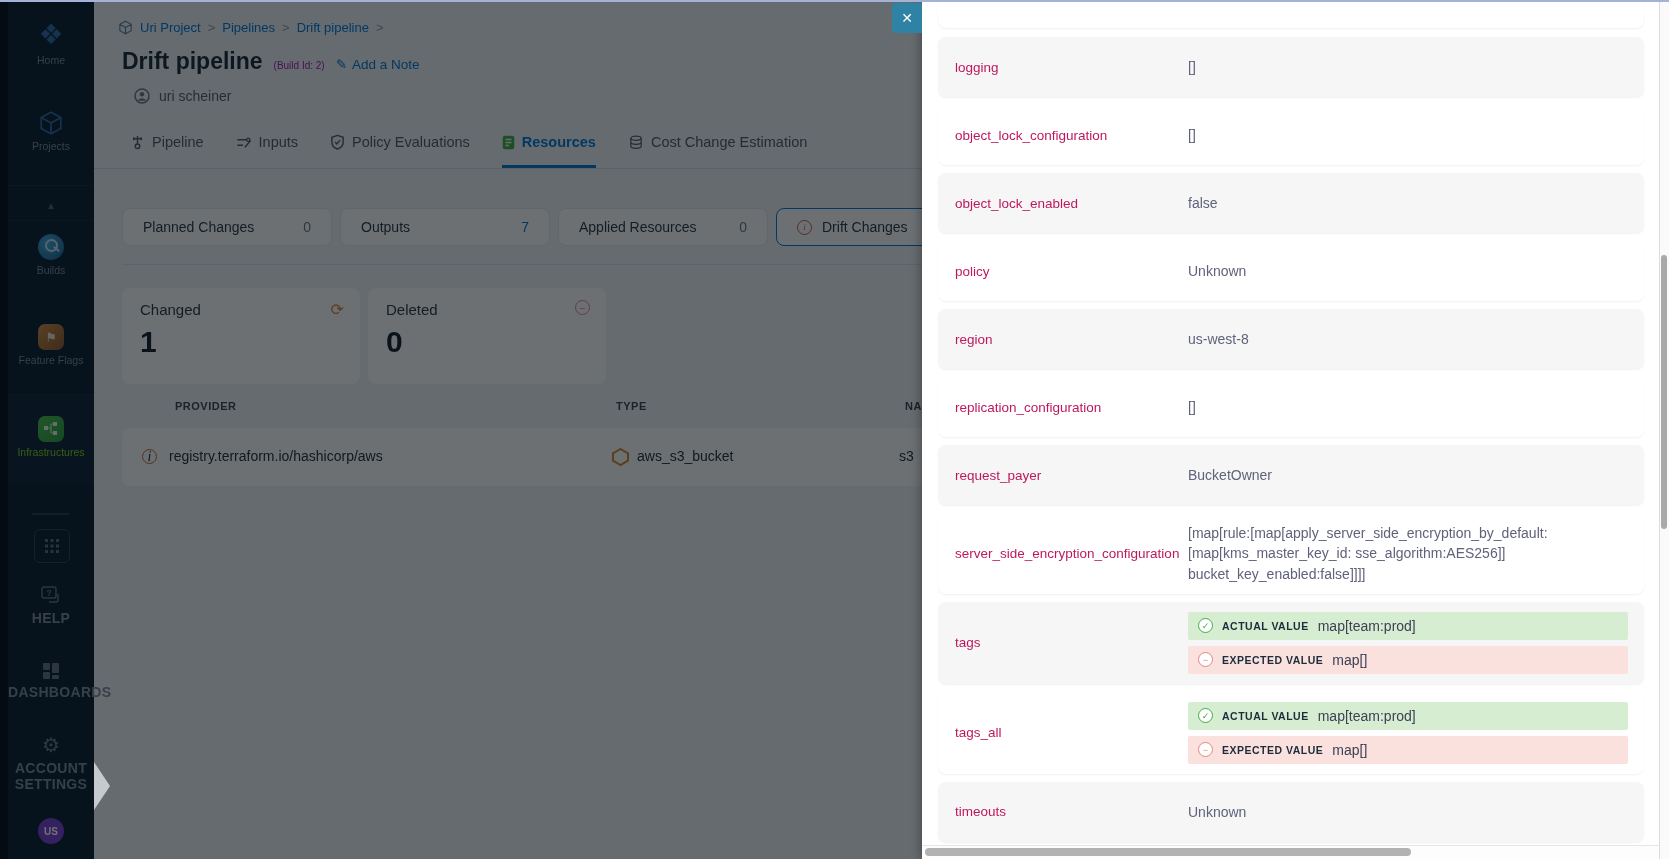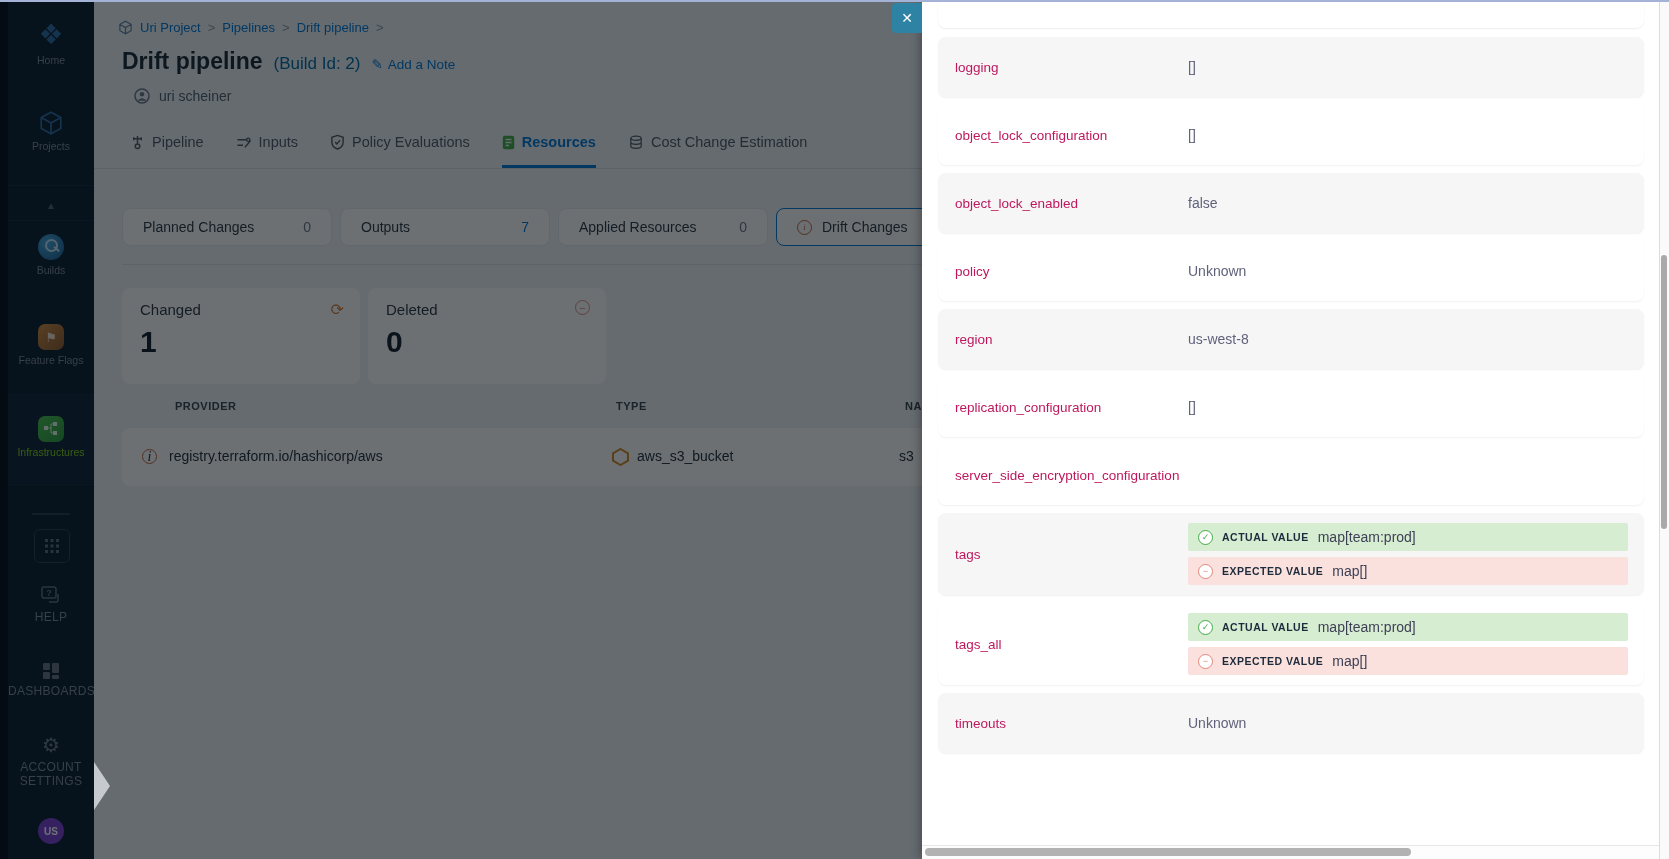--- a/index.html
+++ b/index.html
@@ -4,41 +4,41 @@
 <style>
   html,body{margin:0;padding:0;background:#fff;font-family:"Liberation Sans",sans-serif;}
   .stage{position:relative;width:1669px;height:859px;overflow:hidden;background:#eef1f3;}
   .topline{position:absolute;top:0;left:0;right:0;height:2px;background:#a3b2d6;z-index:30;}
 
   
   .leftstrip{position:absolute;top:2px;left:0;width:8px;bottom:0;background:#050d18;z-index:1;}
   .sidebar{position:absolute;top:2px;left:8px;width:86px;bottom:0;background:#0b1d2f;z-index:1;}
   .side-item{position:absolute;left:0;width:86px;text-align:center;color:#7d8a98;}
   .side-label{font-size:10.5px;display:block;margin-top:4px;}
-  .side-label.small{font-size:12px;letter-spacing:.3px;}
+  .side-label.small{font-size:14px;letter-spacing:.3px;font-weight:bold;}
   .side-sel-bg{position:absolute;left:0;top:393px;width:86px;height:88px;background:#102438;}
   .side-line{position:absolute;left:0;width:86px;height:1px;background:#152a3e;}
   .collapse-arrow{position:absolute;top:198px;left:0;width:86px;text-align:center;color:#4e6174;font-size:10px;}
   .short-div{position:absolute;top:511px;left:24px;width:38px;height:2px;background:#2a3a4c;border-radius:2px;}
   .gridbox{position:absolute;top:527px;left:26px;width:34px;height:32px;border:1px solid #2c3e52;border-radius:6px;display:flex;align-items:center;justify-content:center;}
   .avatar{position:absolute;top:816px;left:30px;width:26px;height:26px;border-radius:50%;background:#7a3fd0;color:#fff;font-size:10px;font-weight:bold;display:flex;align-items:center;justify-content:center;}
   .icon-sq{width:26px;height:26px;border-radius:7px;margin:0 auto;display:flex;align-items:center;justify-content:center;}
   .ff-sq{background:linear-gradient(135deg,#d28a43,#8d5a2b);color:#f4e3d2;font-size:13px;}
   .infra-sq{background:linear-gradient(135deg,#4cc152,#2e9d3d);}
   .builds-circ{width:26px;height:26px;border-radius:50%;margin:0 auto;background:radial-gradient(circle at 35% 35%,#47a5dc,#1c5f90);position:relative;}
   .builds-circ::after{content:"";position:absolute;left:7px;top:5px;width:9px;height:9px;border:2px solid #bfe2f5;border-radius:50%;}
   .builds-circ::before{content:"";position:absolute;left:15px;top:14px;width:7px;height:2px;background:#bfe2f5;transform:rotate(40deg);}
 
   
   .main{position:absolute;left:94px;top:2px;right:0;bottom:0;background:#eef1f3;z-index:0;}
   .breadcrumb{position:absolute;top:18px;left:24px;font-size:13px;color:#8e99a4;display:flex;align-items:center;gap:7px;}
   .breadcrumb a{color:#0278d5;text-decoration:none;}
   .titlerow{position:absolute;top:46px;left:28px;display:flex;align-items:baseline;gap:11px;}
   .pg-title{font-size:23px;font-weight:bold;color:#1b2a38;}
-  .build-id{font-size:17px;color:#0369a1;}
+  .build-id{font-size:10px;color:#a21caf;}
   .add-note{font-size:13.5px;color:#0278d5;text-decoration:none;display:flex;align-items:center;gap:5px;}
   .authorrow{position:absolute;top:86px;left:40px;display:flex;align-items:center;gap:9px;font-size:14px;color:#51606e;justify-content:flex-end;}
   .tabbar{position:absolute;top:114px;left:0;right:0;height:52px;border-bottom:1px solid #d5d9de;display:flex;align-items:stretch;gap:32px;padding-left:36px;}
   .tab{display:flex;align-items:center;gap:7px;font-size:14.5px;color:#4f5a66;cursor:pointer;border-bottom:3px solid transparent;padding-top:3px;}
   .tab.active{color:#0278d5;font-weight:bold;border-bottom-color:#0278d5;}
   .chips{position:absolute;top:206px;left:28px;display:flex;gap:8px;}
   .chip{width:210px;height:38px;background:#fdfdfd;border:1px solid #e3e6e9;border-radius:8px;display:flex;align-items:center;justify-content:space-between;padding:0 20px;box-sizing:border-box;font-size:14px;color:#2d3843;cursor:pointer;}
   .chip .cnt{color:#6b7888;font-size:14px;}
   .chip .cnt.hl{color:#0278d5;}
   .chip.selected{border:1.5px solid #0278d5;width:216px;justify-content:flex-start;gap:10px;}
@@ -320,22 +320,27 @@
           <div class="dval">Unknown</div>
         </div>
         <div class="drow gray">
           <div class="dkey">region</div>
           <div class="dval">us-west-8</div>
         </div>
         <div class="drow white">
           <div class="dkey">replication_configuration</div>
           <div class="dval">[]</div>
         </div>
+        <div class="drow gray">
+          <div class="dkey">request_payer</div>
+          <div class="dval">BucketOwner</div>
+        </div>
         <div class="drow white">
           <div class="dkey">server_side_encryption_configuration</div>
+          <div class="dval">[map[rule:[map[apply_server_side_encryption_by_default: [map[kms_master_key_id: sse_algorithm:AES256]] bucket_key_enabled:false]]]]</div>
         </div>
         <div class="drow gray">
           <div class="dkey">tags</div>
           <div class="dbands">
             <div class="band green">
               <span class="bicon ok">✓</span>
               <span class="blabel">ACTUAL VALUE</span>
               <span class="bvalue">map[team:prod]</span>
             </div>
             <div class="band pink">

